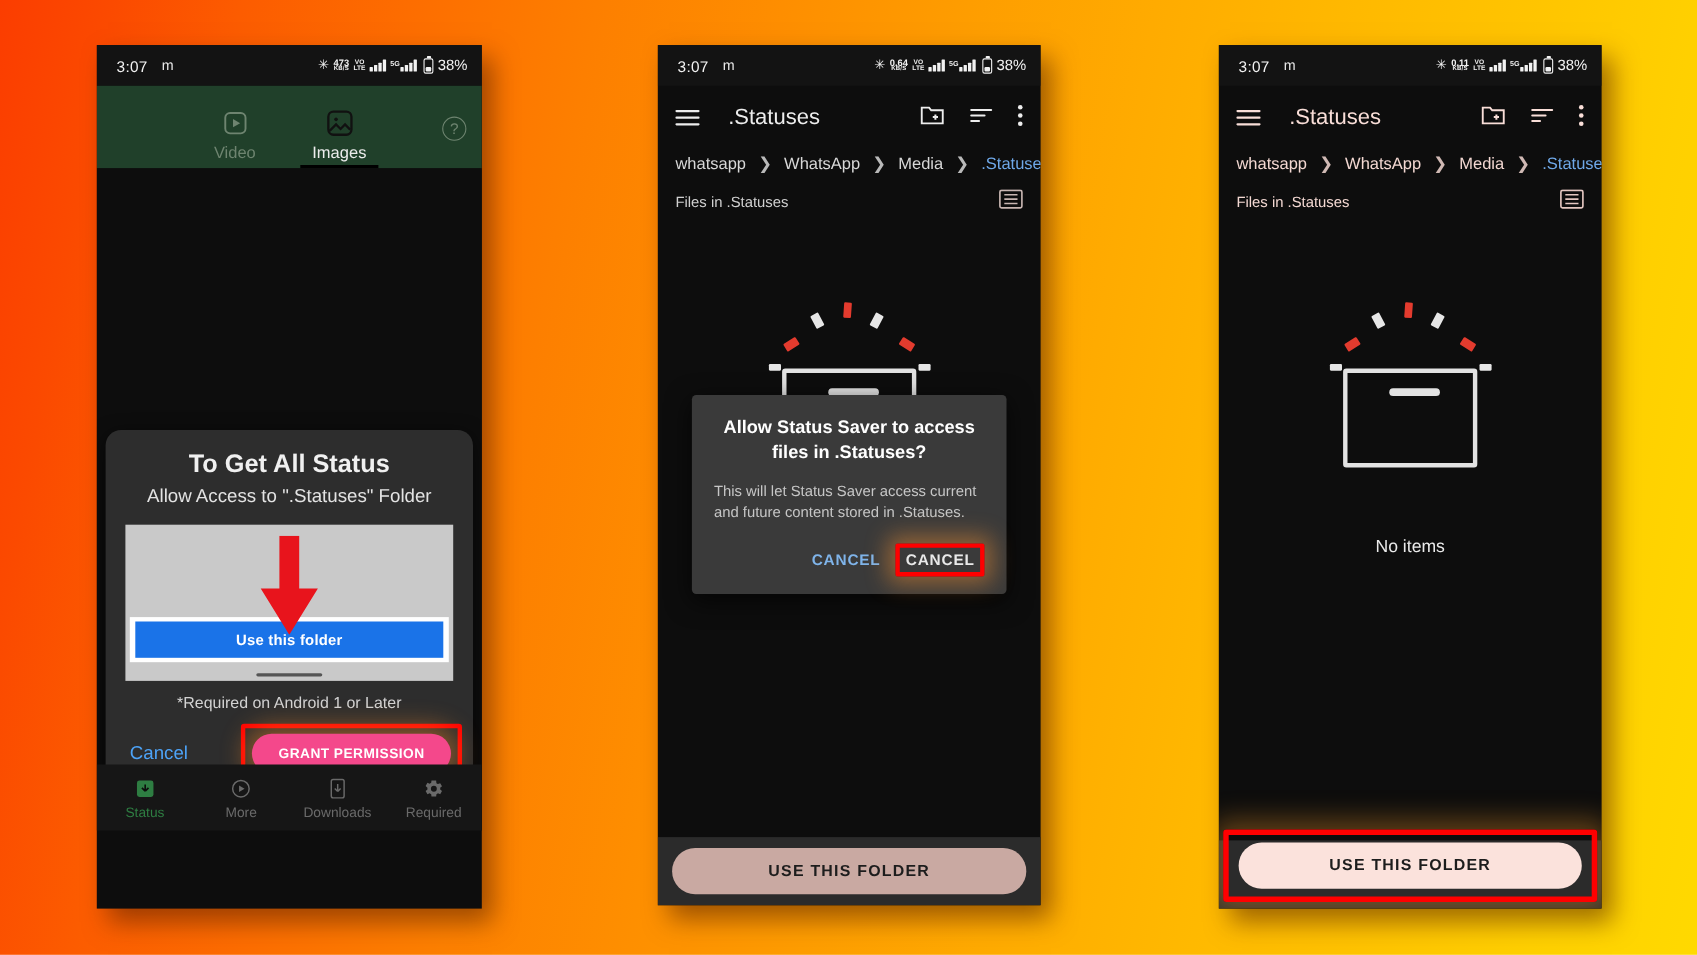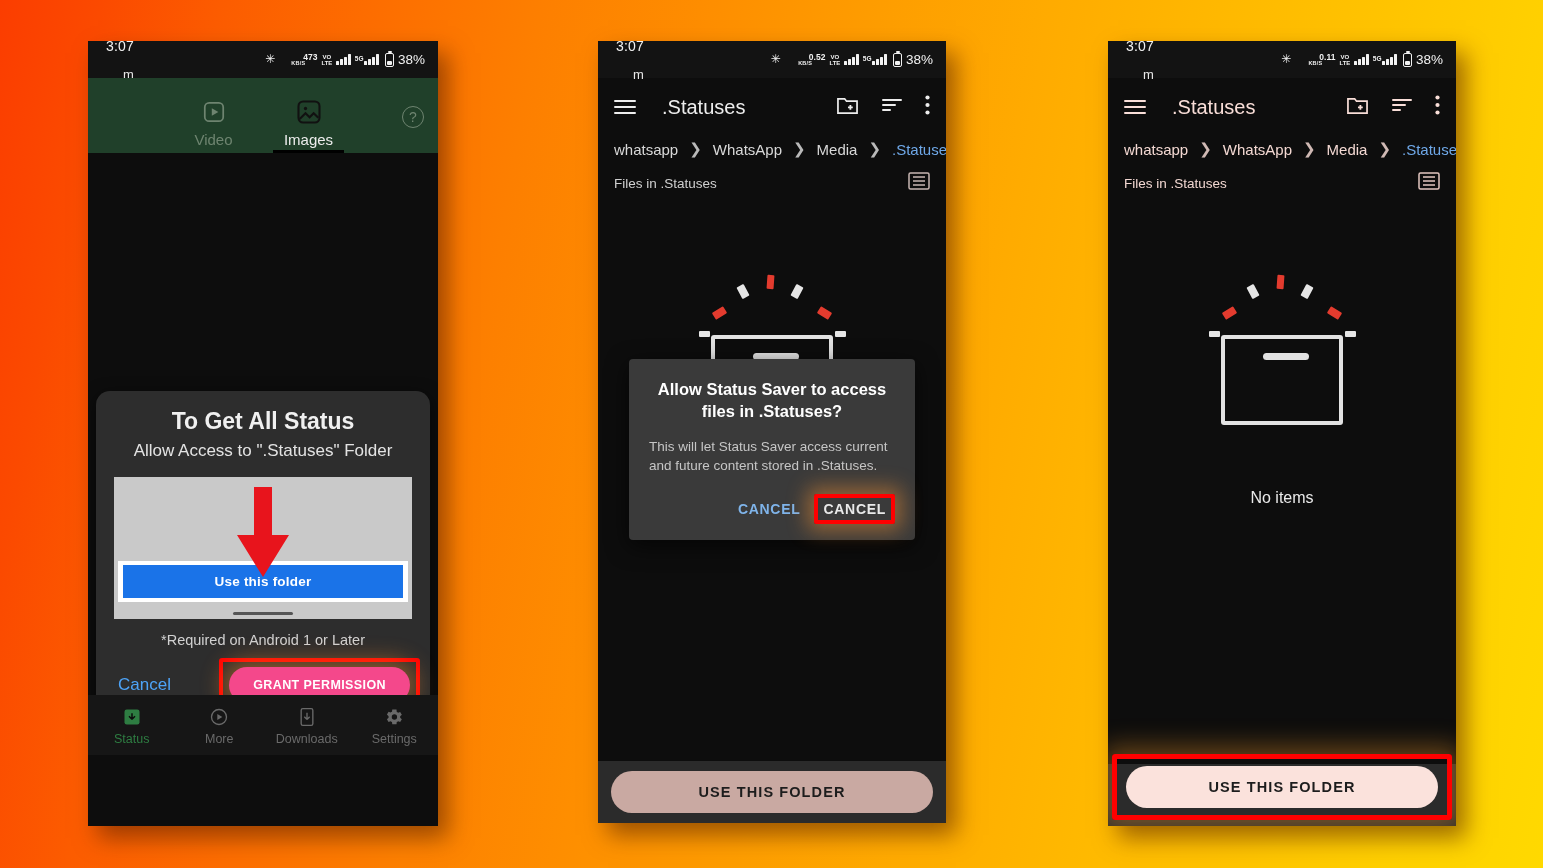--- a/index.html
+++ b/index.html
@@ -31,27 +31,27 @@
   .statusbar {
     height: 37px;
     background: #131313;
     display: flex;
     align-items: center;
     justify-content: space-between;
     padding: 0 13px 0 18px;
     color: #f2f2f2;
     font-size: 13.5px;
   }
-  .sb-left { display: flex; align-items: flex-end; gap: 13px; letter-spacing: .2px; flex-direction: column;}
+  .sb-left { display: flex; align-items: flex-start; gap: 13px; letter-spacing: .2px;}
   .sb-time { font-size: 14px; font-weight: 400; }
   .sb-carrier { font-size: 13px; color: #e8e8e8; }
   .sb-right { display: flex; align-items: center; gap: 4px; }
   .sb-right .bt { font-size: 12px; transform: translateY(-1px); }
   .netspeed { display:flex; flex-direction:column; align-items:center; line-height:1; }
-  .netspeed .n { font-size: 8.5px; font-weight:700;margin-left:24px; }
+  .netspeed .n { font-size: 8.5px; font-weight:700; }
   .netspeed .u { font-size: 5.5px; font-weight:700; letter-spacing:.2px; }
   .volte { display:flex; flex-direction:column; align-items:center; line-height:1; }
   .volte .a { font-size: 6px; font-weight:700; }
   .volte .b { font-size: 6px; font-weight:700; }
   .bars { display:flex; align-items:flex-end; gap:1.5px; height:11px; }
   .bars i { width:2.5px; background:#f2f2f2; display:block; border-radius:.5px; }
   .bars i:nth-child(1){height:4px;} .bars i:nth-child(2){height:6px;}
   .bars i:nth-child(3){height:8.5px;} .bars i:nth-child(4){height:11px;}
   .fivegwrap { display:flex; align-items:flex-end; gap:1px; }
   .fivegwrap .g { font-size:6.5px; font-weight:700; transform:translateY(-3px); }
@@ -307,37 +307,37 @@
             </svg>
         </div>
         <div class="blabel">Downloads</div>
       </div>
       <div class="bn-item">
         <div class="bicon">
           <svg width="20" height="20" viewBox="0 0 24 24" fill="#6a6a6a">
               <path d="M19.4 13a7.6 7.6 0 000-2l2-1.6-2-3.4-2.4 1a7.6 7.6 0 00-1.7-1L15 3H9.9l-.3 2.6a7.6 7.6 0 00-1.7 1l-2.4-1-2 3.4L5.5 11a7.6 7.6 0 000 2l-2 1.6 2 3.4 2.4-1c.5.4 1.1.8 1.7 1l.3 2.6H15l.3-2.6c.6-.2 1.2-.6 1.7-1l2.4 1 2-3.4-2-1.6zM12.5 15.2a3.2 3.2 0 110-6.4 3.2 3.2 0 010 6.4z"></path>
             </svg>
         </div>
-        <div class="blabel">Settings</div>
+        <div class="blabel">Required</div>
       </div>
     </div>
   </div>
 </div>
 
 <div class="phone" id="phone2">
 
   <div class="statusbar">
     <div class="sb-left">
       <span class="sb-time">3:07</span>
       <span class="sb-carrier">m</span>
     </div>
     <div class="sb-right">
       <span class="bt">✳</span>
       <span class="netspeed">
-        <span class="n">0.52</span>
+        <span class="n">0.64</span>
         <span class="u">KB/S</span>
       </span>
       <span class="volte">
         <span class="a">VO</span>
         <span class="b">LTE</span>
       </span>
       <span class="bars">
           <i></i>
           <i></i>
           <i></i>

